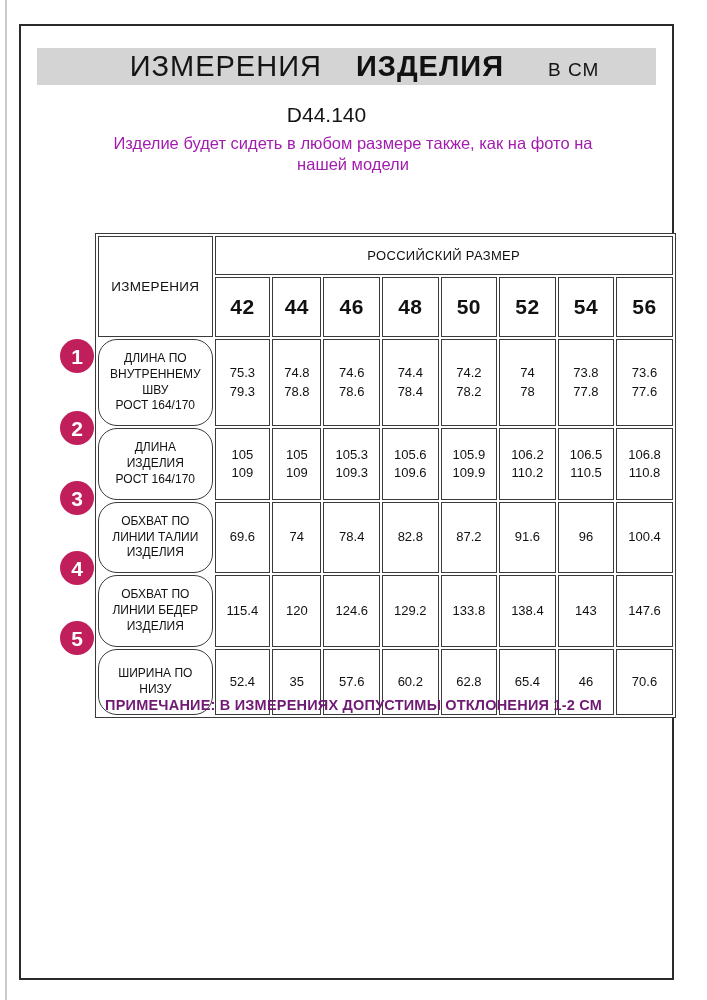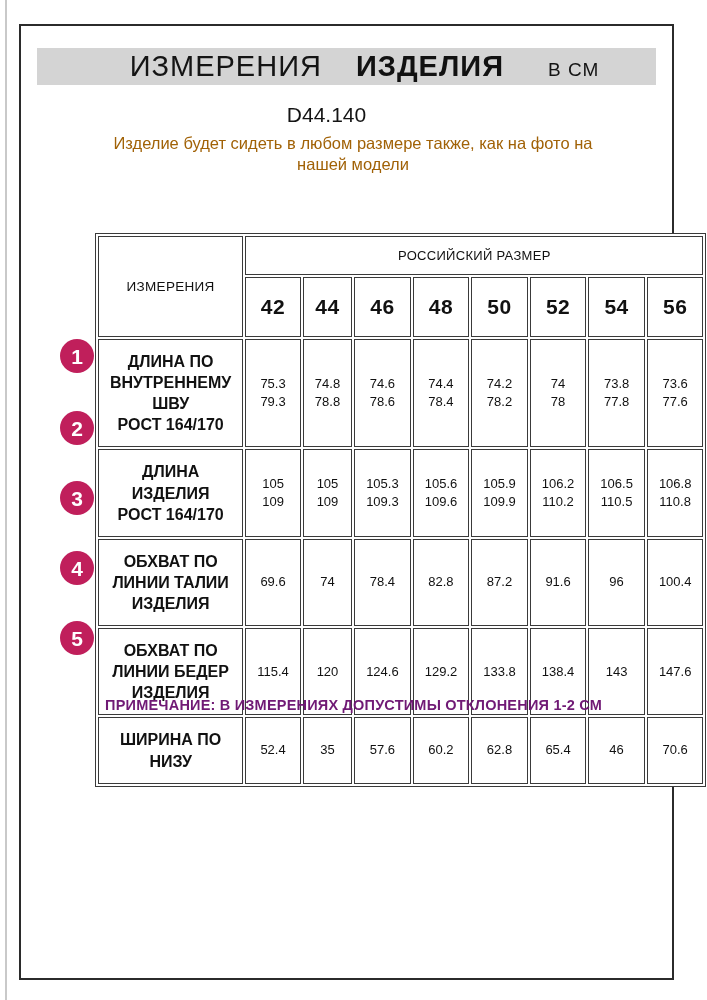--- a/index.html
+++ b/index.html
@@ -72,21 +72,21 @@
     font-weight: 400;
     color: #141414;
   }
   .subtitle {
     position: absolute;
     left: 103px; top: 133px;
     width: 500px;
     text-align: center;
     font-size: 16.5px;
     line-height: 1.3;
-    color: #a16207;
+    color: #a21caf;
   }
   table.size-table {
     position: absolute;
     left: 95px; top: 233px;
     border-collapse: separate;
     border-spacing: 2px;
     border: 1px solid #3a3a3a;
     table-layout: fixed;
     background: #ffffff;
   }
@@ -109,24 +109,25 @@
     font-size: 13.5px;
     letter-spacing: 0.3px;
   }
   tr.sizes-row td {
     height: 60px;
     font-size: 21px;
     font-weight: 700;
     letter-spacing: 0.5px;
   }
   tbody th.row-label {
-    font-size: 16px;
+    font-size: 12px;
     line-height: 1.32;
     white-space: pre-line;
-    font-weight: 700;
+    font-weight: 400;
+    border-radius: 19px;
   }
   tbody td.value-cell {
     font-size: 13px;
     line-height: 1.42;
     white-space: pre-line;
   }
   tbody tr { height: 66px; }
   tbody tr.tall { height: 70px; }
   .badge {
     position: absolute;

